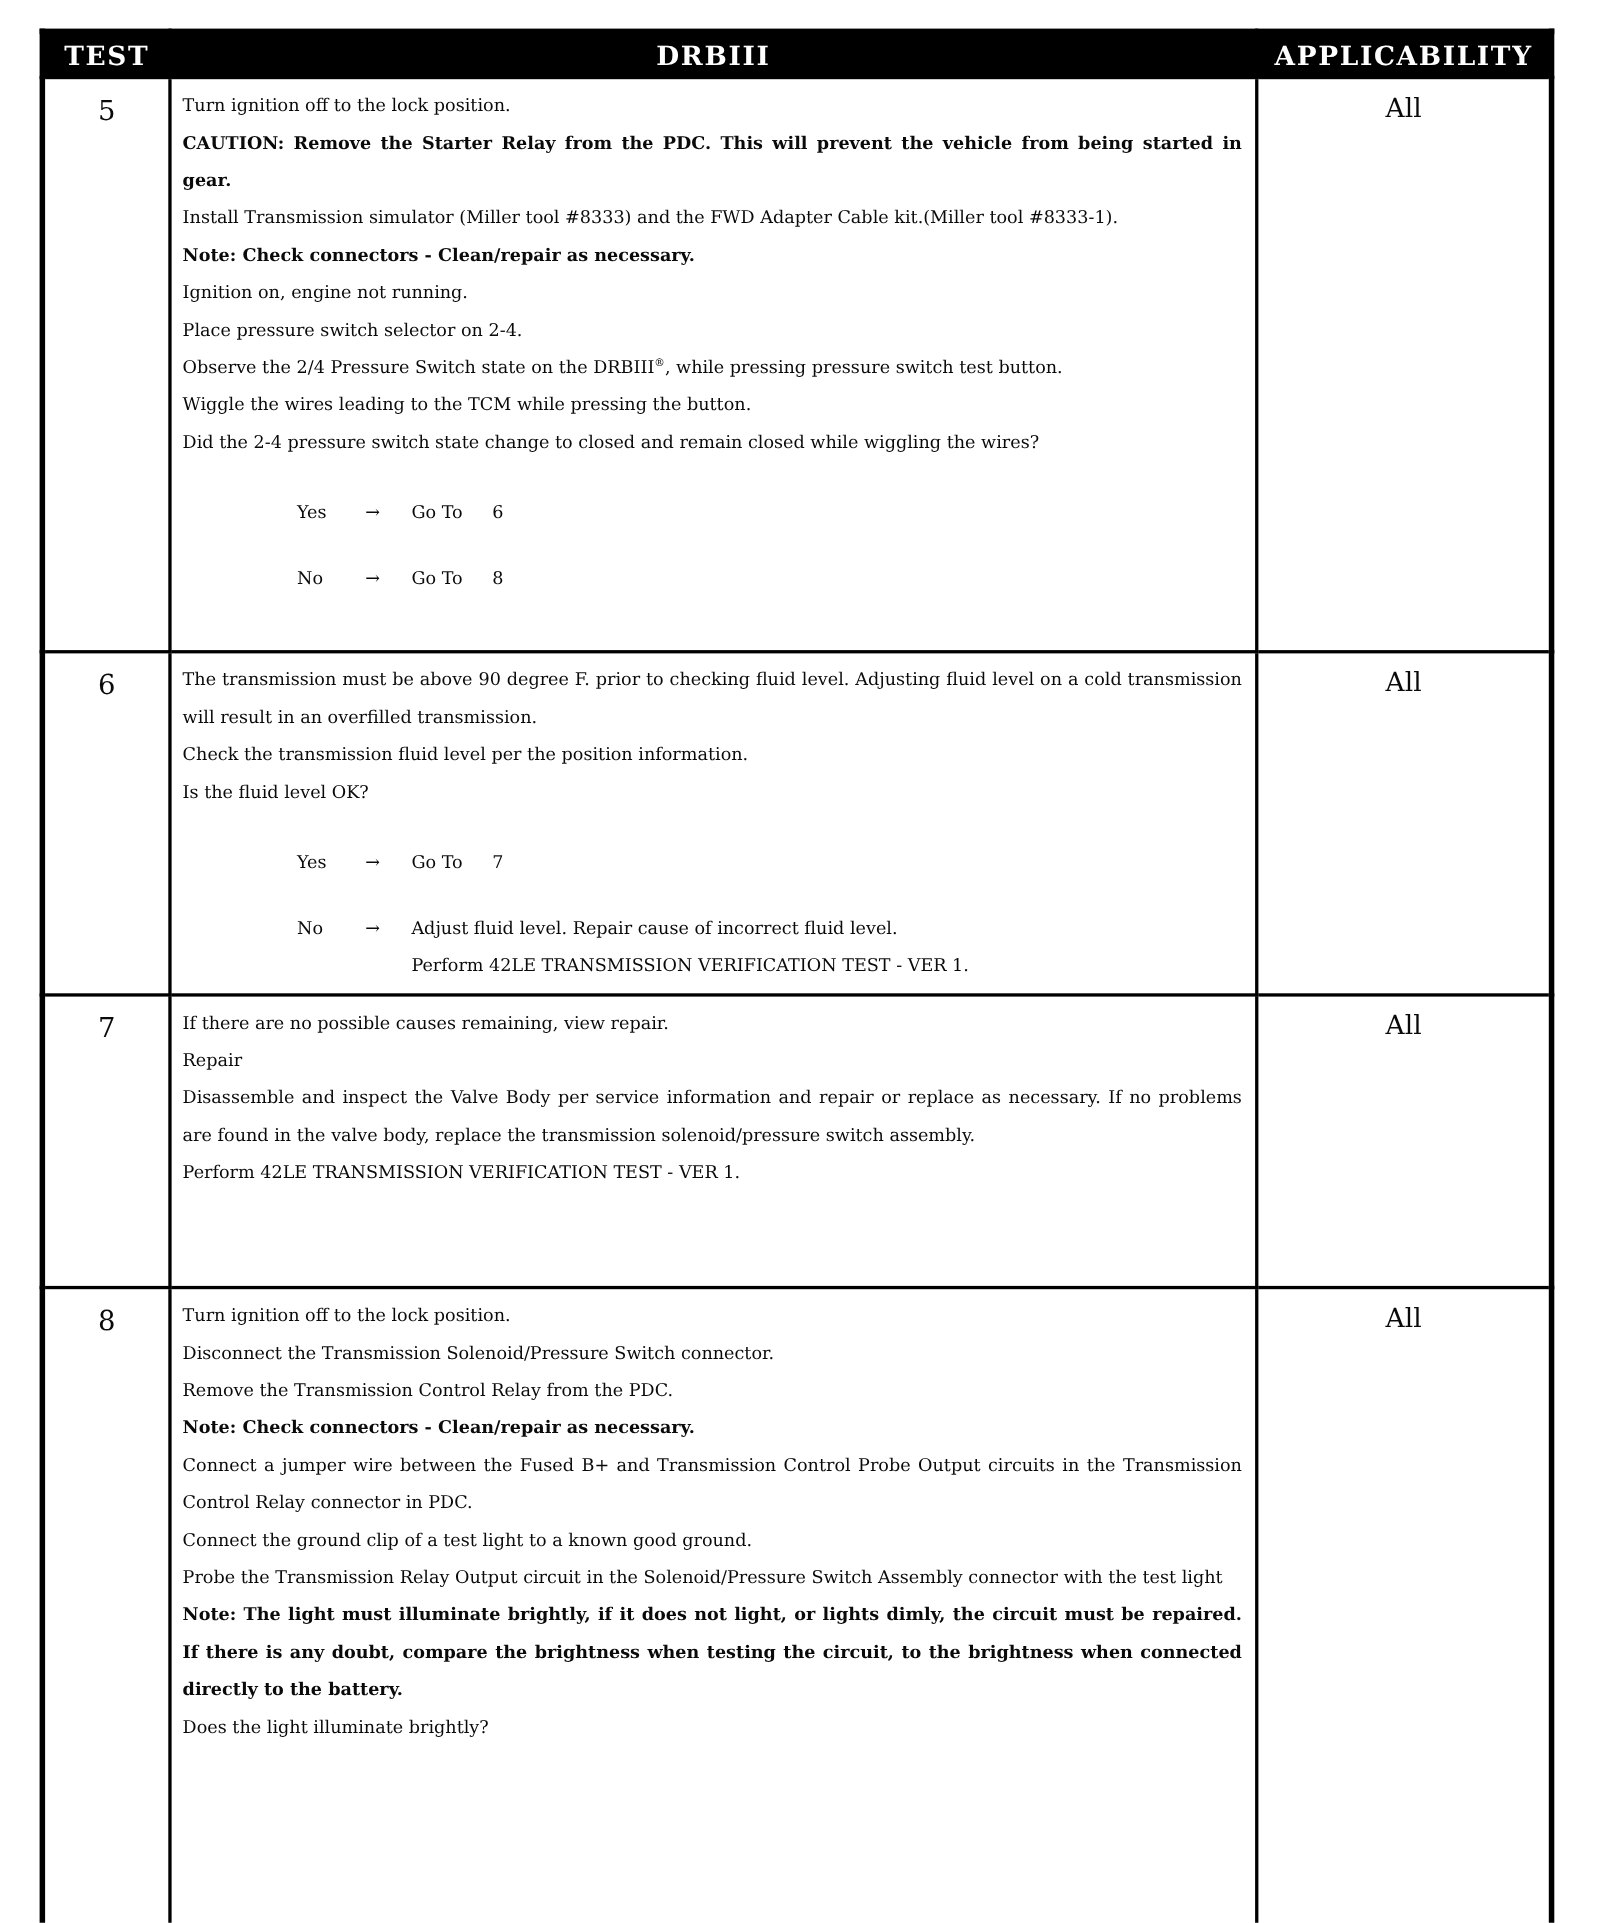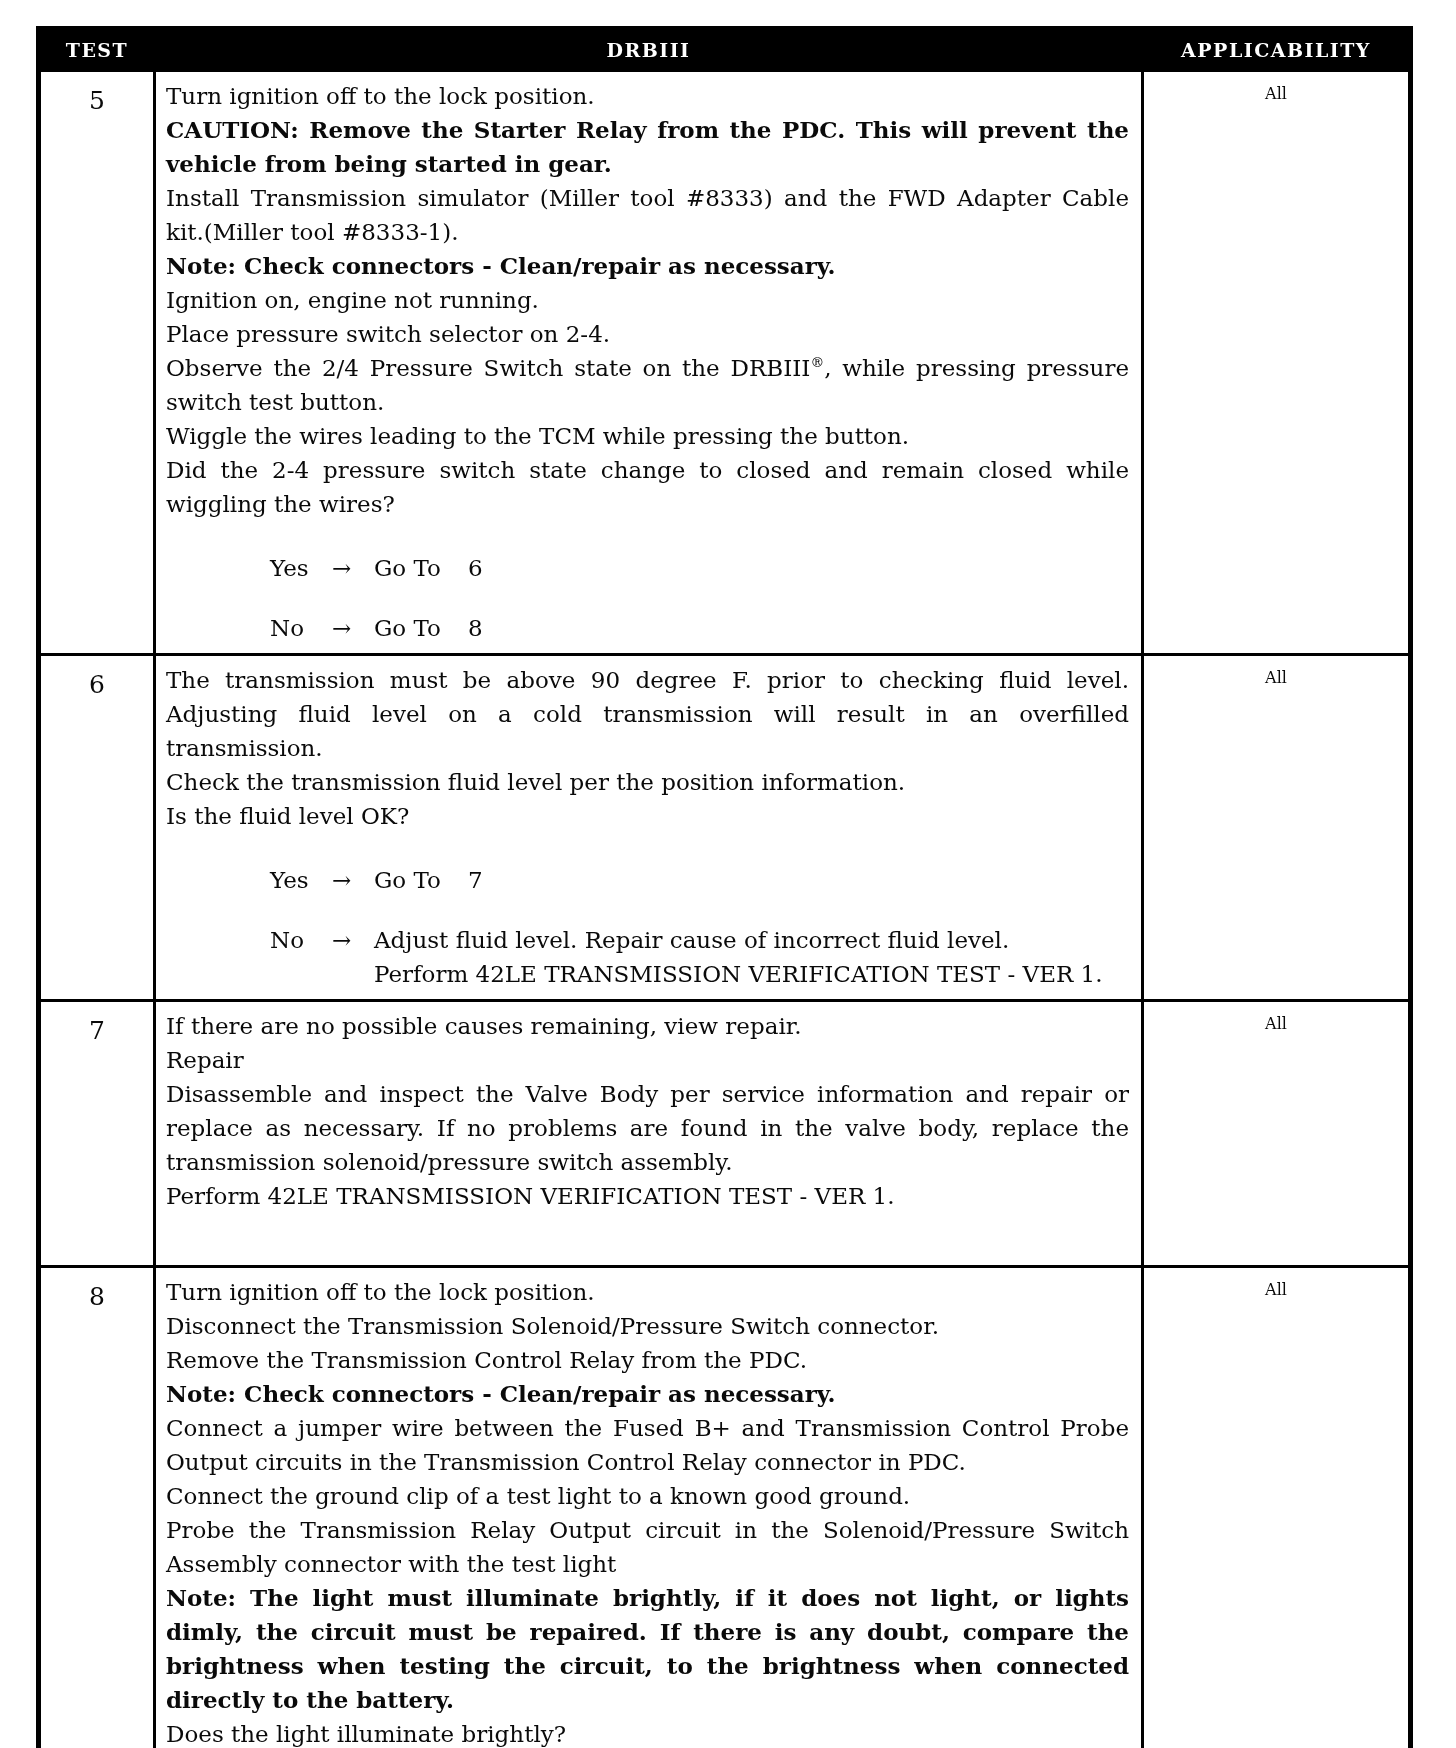--- a/index.html
+++ b/index.html
@@ -8,31 +8,31 @@
     font-family:"DejaVu Serif", "Liberation Serif", serif; color:#0a0a0a;
   }
   table.diag {
     position:absolute; left:36px; top:26px; width:1366px;
     border-collapse:collapse; table-layout:fixed;
     border:5px solid #000;
   }
   table.diag th, table.diag td { border:3px solid #000; }
   thead th {
     background:#000; color:#fff; height:38px;
-    font-size:19px; font-weight:bold; letter-spacing:1.5px;
+    font-size:24px; font-weight:bold; letter-spacing:1.5px;
     text-align:center; vertical-align:middle; padding:0;
     border-color:#000;
   }
   th.c-test { width:112px; }
   th.c-action { width:985px; }
   th.c-app { width:264px; }
   td { vertical-align:top; background:#fff; }
   .test-cell { text-align:center; font-size:25px; padding-top:14px; }
-  .app-cell { text-align:center; font-size:16px; padding-top:12px; }
-  .action-cell { padding:7px 12px 8px 10px; font-size:23px; line-height:34px; }
+  .app-cell { text-align:center; font-size:24px; padding-top:12px; }
+  .action-cell { padding:7px 12px 8px 10px; font-size:16px; line-height:34px; }
   .action-cell p { margin:0; text-align:justify; }
   .b { font-weight:bold; }
   sup { font-size:60%; vertical-align:super; line-height:0; }
   
   tr.r5 > td { height:504px; }
   tr.r6 > td { height:278px; }
   tr.r7 > td { height:248px; }
   tr.r8 > td { height:604px; }
   
   .answer { display:flex; align-items:flex-start; margin:30px 0 0 104px; }

